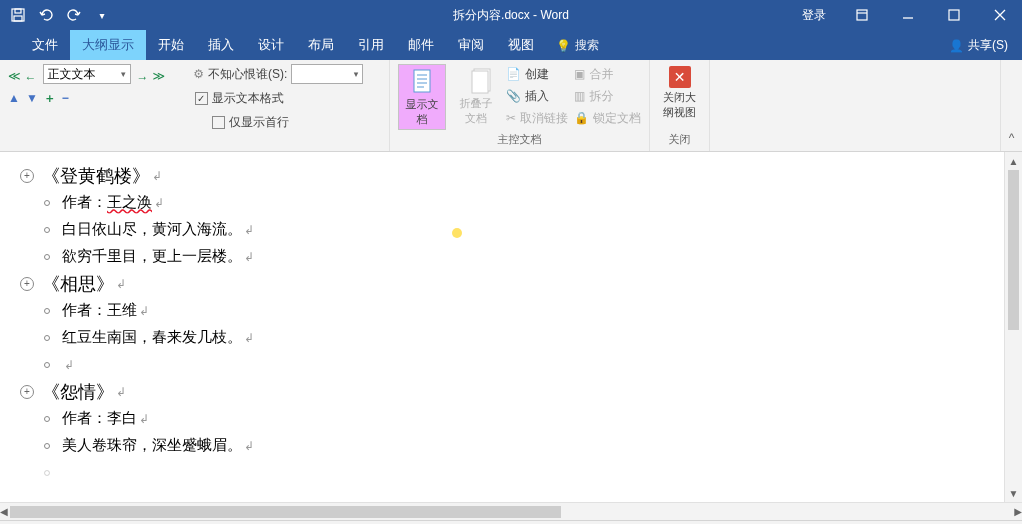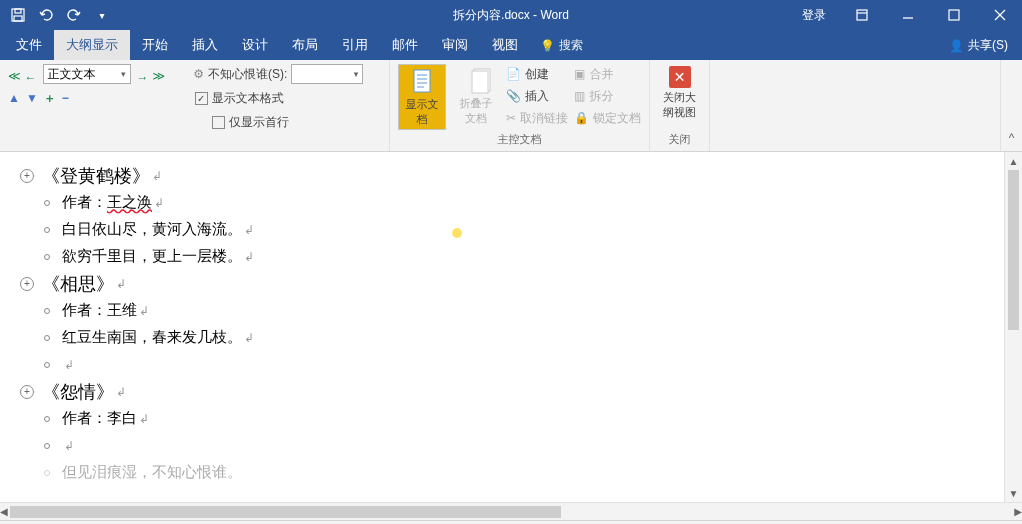--- a/index.html
+++ b/index.html
@@ -8,37 +8,37 @@
 
 .titlebar { height: 30px; background: #2b579a; display: flex; align-items: center; color: #fff; position: relative; }
 .qat { display: flex; align-items: center; gap: 4px; padding: 0 6px; }
 .qat-btn { width: 24px; height: 24px; display: flex; align-items: center; justify-content: center; color: #fff; }
 .doctitle { position: absolute; left: 50%; transform: translateX(-50%); font-size: 12px; }
 .titleright { margin-left: auto; display: flex; align-items: center; gap: 2px; }
 .winbtn { width: 44px; height: 30px; display: flex; align-items: center; justify-content: center; color: #fff; }
 .login { padding: 0 12px; font-size: 12px; }
 
 
-.tabstrip { height: 30px; background: #2b579a; display: flex; align-items: flex-end; color: #fff; padding-left: 4px; }
+.tabstrip { height: 30px; background: #2b579a; display: flex; align-items: flex-end; color: #fff; padding-left: 20px; }
 .tab { padding: 6px 12px; font-size: 13px; cursor: pointer; }
-.tab.active { background: #e5e5e5; color: #2b579a; margin-top: 27px; }
+.tab.active { background: #7dd3fc; color: #2b579a; margin-top: 27px; }
 .tell { display: flex; align-items: center; gap: 4px; padding: 6px 10px; opacity: .9; }
 .share { margin-left: auto; padding: 6px 14px; display: flex; align-items: center; gap: 4px; }
 
 
 .ribbon { height: 92px; background: #f3f3f3; border-bottom: 1px solid #d4d4d4; display: flex; }
 .group { border-right: 1px solid #e1e1e1; padding: 4px 8px 0; display: flex; flex-direction: column; }
 .group-body { flex: 1; display: flex; align-items: flex-start; gap: 6px; }
 .group-label { text-align: center; font-size: 11px; color: #666; padding: 2px 0 4px; }
 .lvl-arrows { display: flex; align-items: center; gap: 4px; color: #217346; padding-top: 4px; }
 .lvl-sel { border: 1px solid #ababab; background: #fff; height: 20px; width: 88px; padding: 0 4px; font-size: 12px; display: flex; align-items: center; }
 .small-chk { display: flex; align-items: center; gap: 4px; font-size: 12px; color: #444; height: 20px; }
 .chk { width: 13px; height: 13px; border: 1px solid #888; display: inline-flex; align-items: center; justify-content: center; font-size: 10px; color: #444; }
 .bigbtn { width: 48px; display: flex; flex-direction: column; align-items: center; gap: 2px; padding: 2px 4px; font-size: 11px; color: #444; text-align: center; }
-.bigbtn.sel { background: #eab308; border: 1px solid #c4c4c4; }
+.bigbtn.sel { background: #f0abfc; border: 1px solid #c4c4c4; }
 .bigbtn.dis { color: #b0b0b0; align-items: flex-end; }
 .medline { display: flex; align-items: center; gap: 4px; font-size: 12px; color: #444; height: 20px; }
 .medline.dis { color: #b0b0b0; }
 .closebtn .x { width: 22px; height: 22px; background: #d94b3a; color: #fff; display: flex; align-items: center; justify-content: center; font-size: 14px; border-radius: 2px; }
 .collapse-ribbon { width: 22px; display: flex; align-items: flex-end; justify-content: center; padding-bottom: 6px; color: #666; border-left: 1px solid #e1e1e1; }
 
 
 .docwrap { position: relative; height: 350px; background: #fff; display: flex; }
 .docpane { flex: 1; overflow: hidden; padding: 10px 0 0 20px; }
 .line { display: flex; align-items: center; height: 27px; font-size: 15px; color: #000; }
@@ -312,27 +312,27 @@
         <span class="bullet">
           <span class="bdot"></span>
         </span>
         <span>作者：李白</span>
         <span class="retmark">↲</span>
       </div>
     <div class="line indent1">
         <span class="bullet">
           <span class="bdot"></span>
         </span>
+        <span>美人卷珠帘，深坐蹙蛾眉。</span>
         <span class="retmark">↲</span>
       </div>
     <div class="line indent1" style="opacity:.35;">
         <span class="bullet">
           <span class="bdot"></span>
         </span>
-        <span>但见泪痕湿，不知心恨谁。</span>
       </div>
   </div>
   <div class="highlight-dot"></div>
   <div class="vscroll">
     <div class="sbtn">▲</div>
     <div class="strack">
         <div class="sthumb"></div>
       </div>
     <div class="sbtn">▼</div>
   </div>

